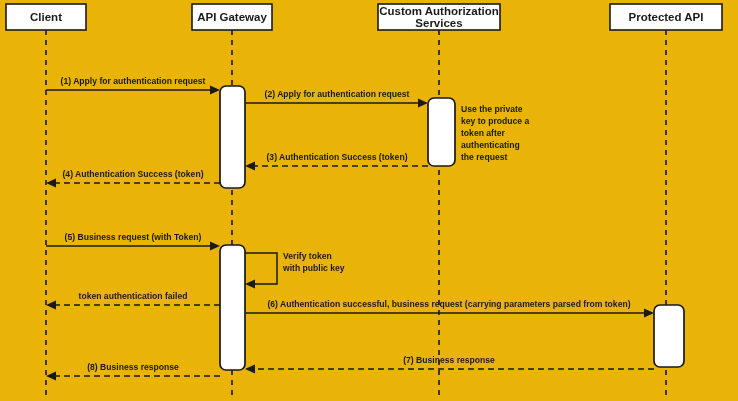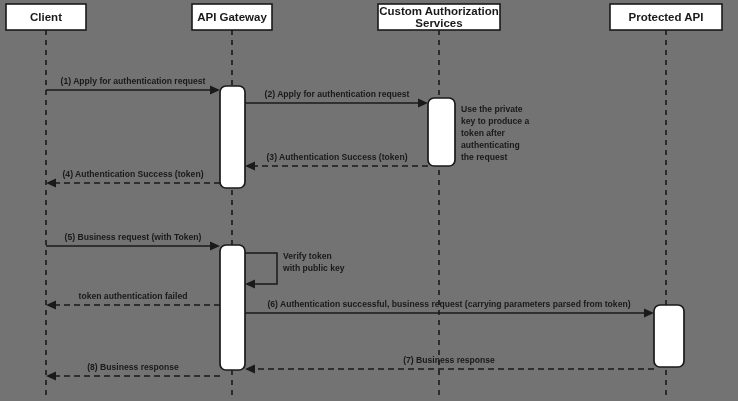--- a/index.html
+++ b/index.html
@@ -4,21 +4,21 @@
 <style>
   html, body {
     margin: 0;
     padding: 0;
     background: #ffffff;
   }
   #canvas {
     position: relative;
     width: 738px;
     height: 401px;
-    background: #737373;
+    background: #eab308;
     font-family: "Liberation Sans", sans-serif;
     overflow: hidden;
   }
   svg#diagram {
     display: block;
     width: 738px;
     height: 401px;
   }
   .lifeline-box {
     fill: #ffffff;

